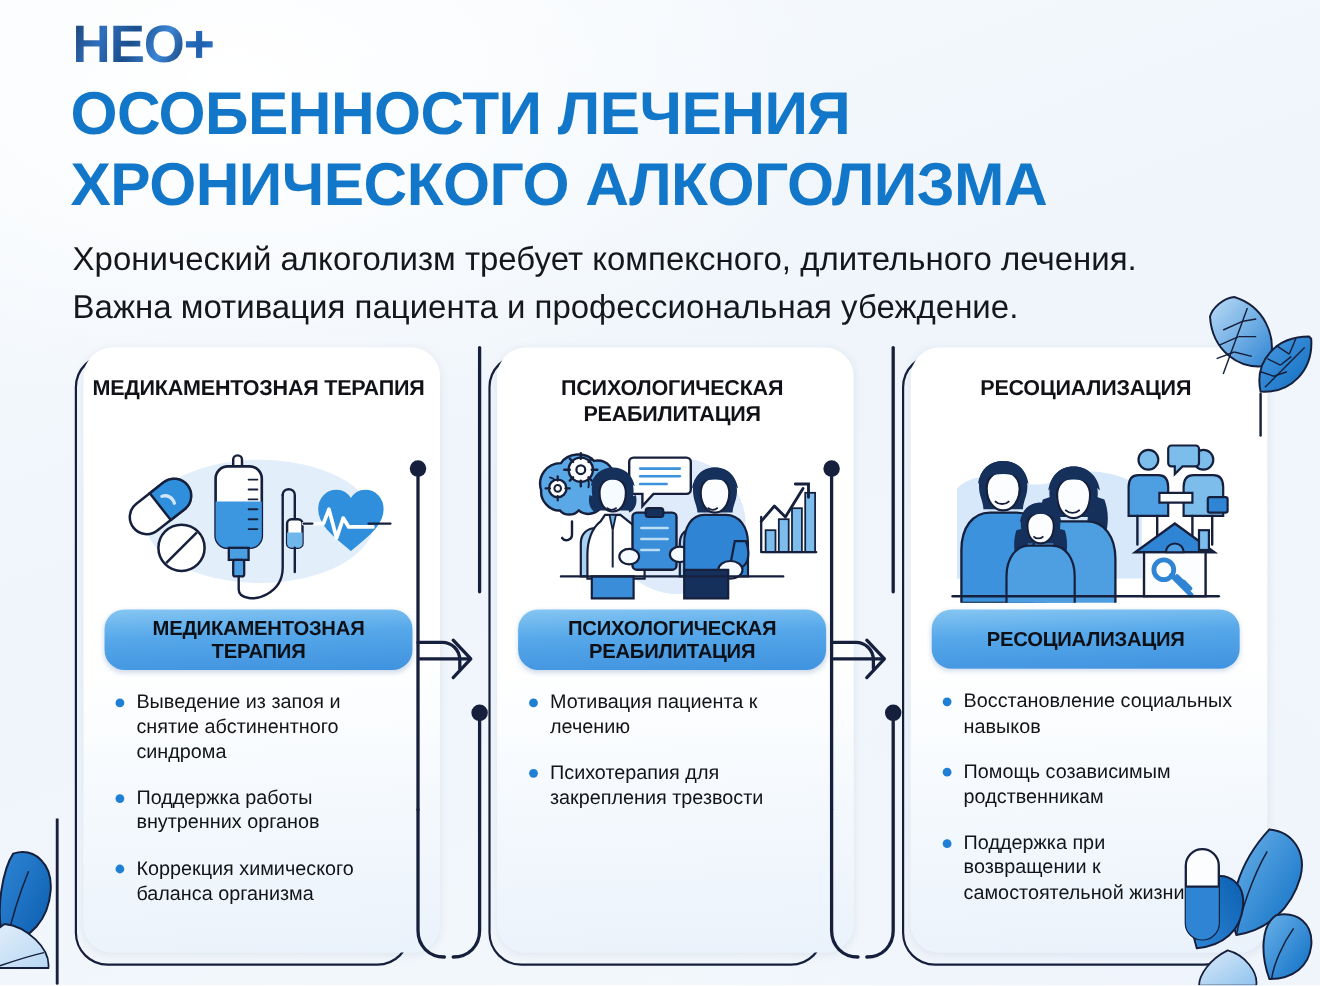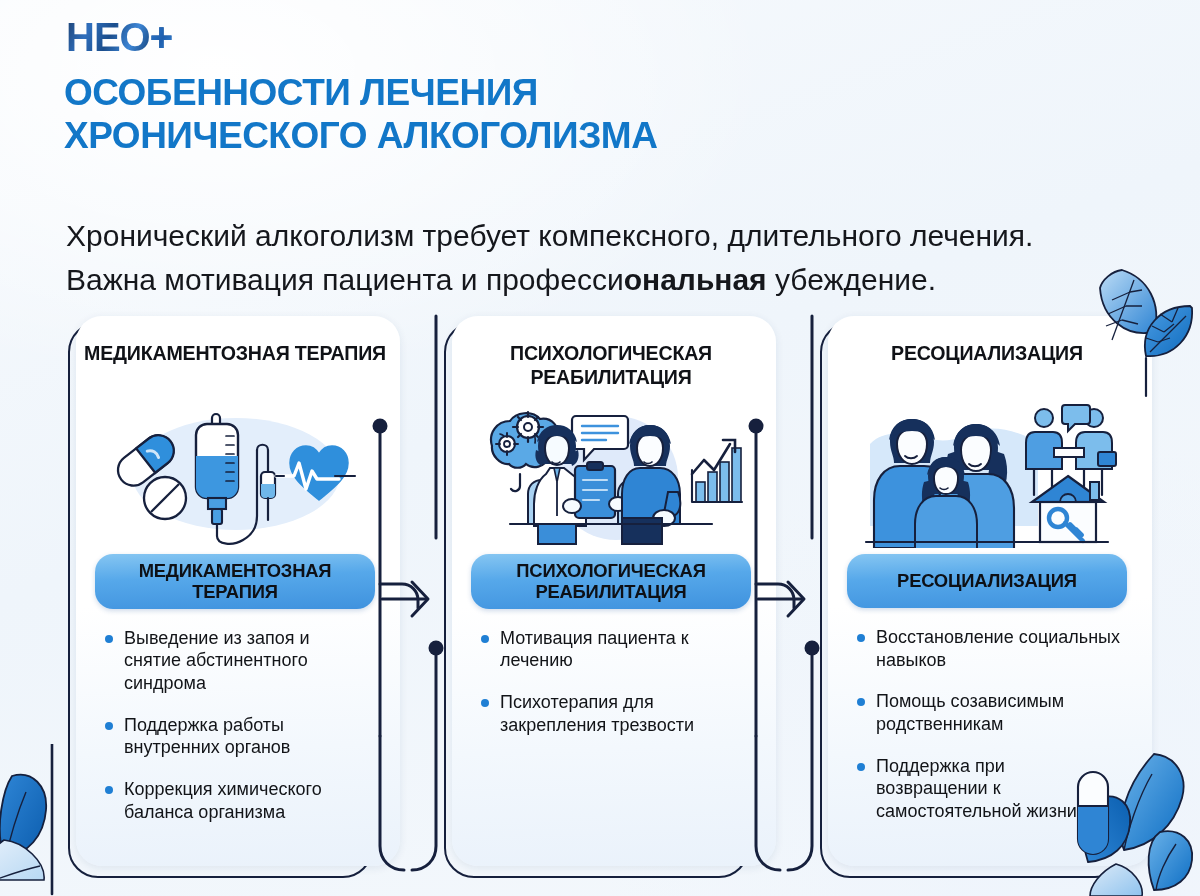--- a/index.html
+++ b/index.html
@@ -17,47 +17,47 @@
     background:
       radial-gradient(ellipse 900px 500px at 18% 8%, #ffffff 0%, rgba(255,255,255,0) 62%),
       radial-gradient(ellipse 700px 600px at 88% 92%, #eef4fc 0%, rgba(238,244,252,0) 65%),
       linear-gradient(160deg, #f7fafd 0%, #eff5fb 45%, #f4f8fc 100%);
     overflow:hidden;
   }
 
   
   #logo {
     position:absolute; left:66px; top:17px;
-    font-size:40px; font-weight:bold; letter-spacing:-1px;
+    font-size:48px; font-weight:bold; letter-spacing:-1px;
     line-height:1;
     background:linear-gradient(115deg,#1c3f6e 0%,#2f6fbd 22%,#1b4e8c 42%,#3d86d6 62%,#17457c 80%,#2c7ad2 100%);
     -webkit-background-clip:text; background-clip:text;
     -webkit-text-fill-color:transparent; color:transparent;
   }
   #logo .plus {
     background:linear-gradient(120deg,#2f7fd6 0%,#1f5fae 55%,#3b8ee0 100%);
     -webkit-background-clip:text; background-clip:text;
     -webkit-text-fill-color:transparent; color:transparent;
   }
 
   
   #title {
     position:absolute; left:64px; top:72px; width:1080px;
-    font-size:37px; font-weight:bold; line-height:1.16;
+    font-size:55px; font-weight:bold; line-height:1.16;
     letter-spacing:-0.5px;
     color:#1277c8;
   }
   #title .l2 { display:block; }
 
   
   #subtitle {
     position:absolute; left:66px; top:214px; width:1000px;
     font-size:30px; line-height:1.48; color:#15171c;
   }
-  #subtitle b { font-weight:bold; }
+  #subtitle b { font-weight:normal; }
 
   
   #cards { position:absolute; left:0; top:316px; width:1200px; height:572px; }
 
   .card-wrap { position:absolute; top:0; width:325px; height:564px; }
   .card-wrap.c1 { left:60px; }
   .card-wrap.c2 { left:436px; }
   .card-wrap.c3 { left:812px; }
 
   

